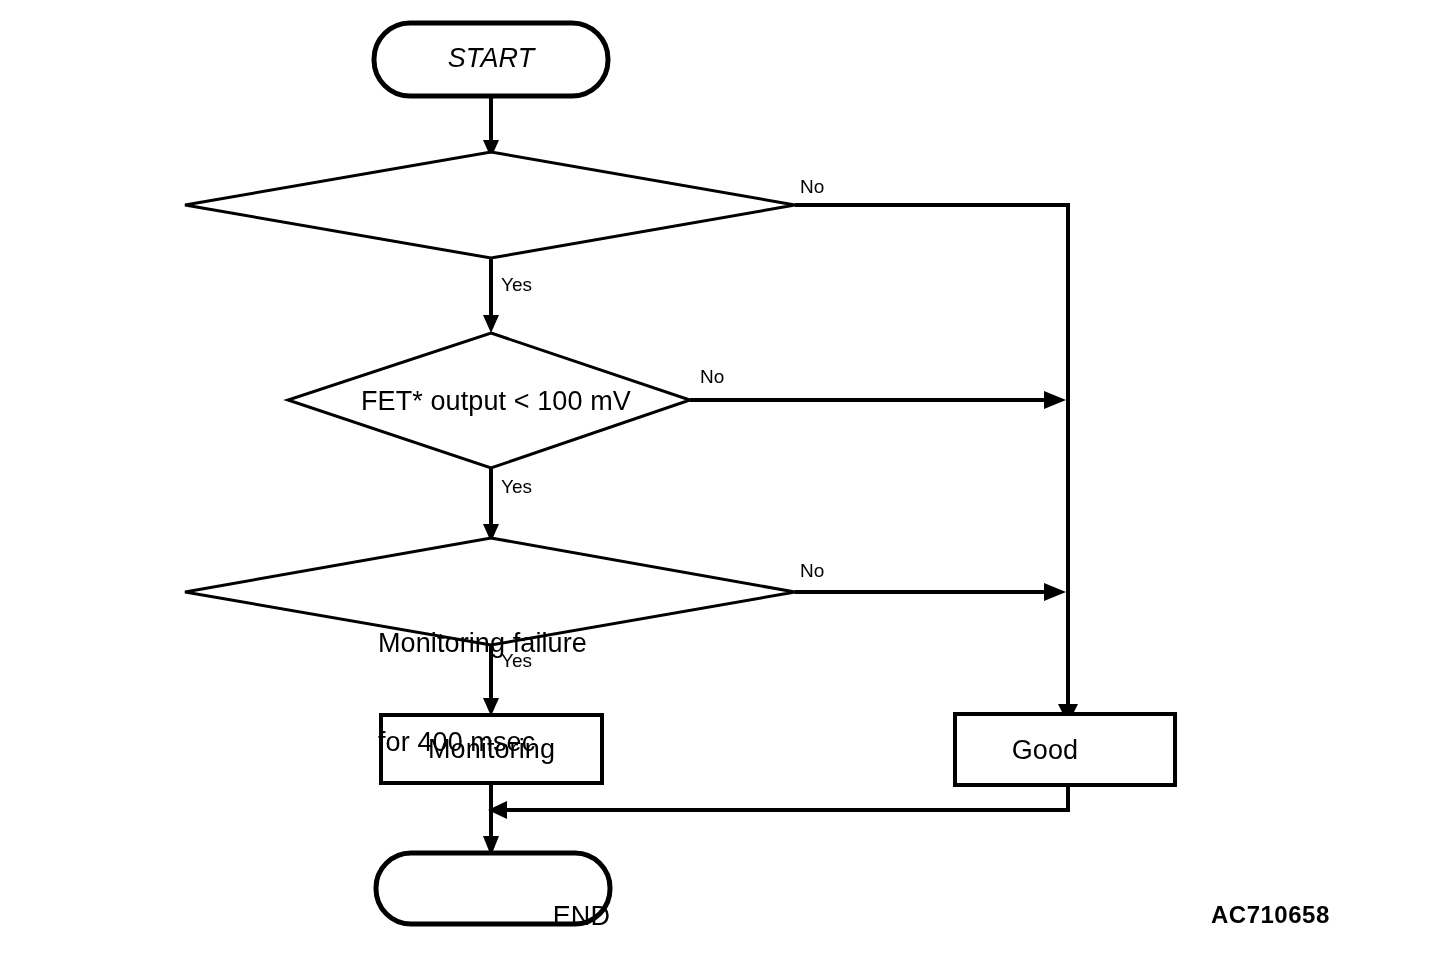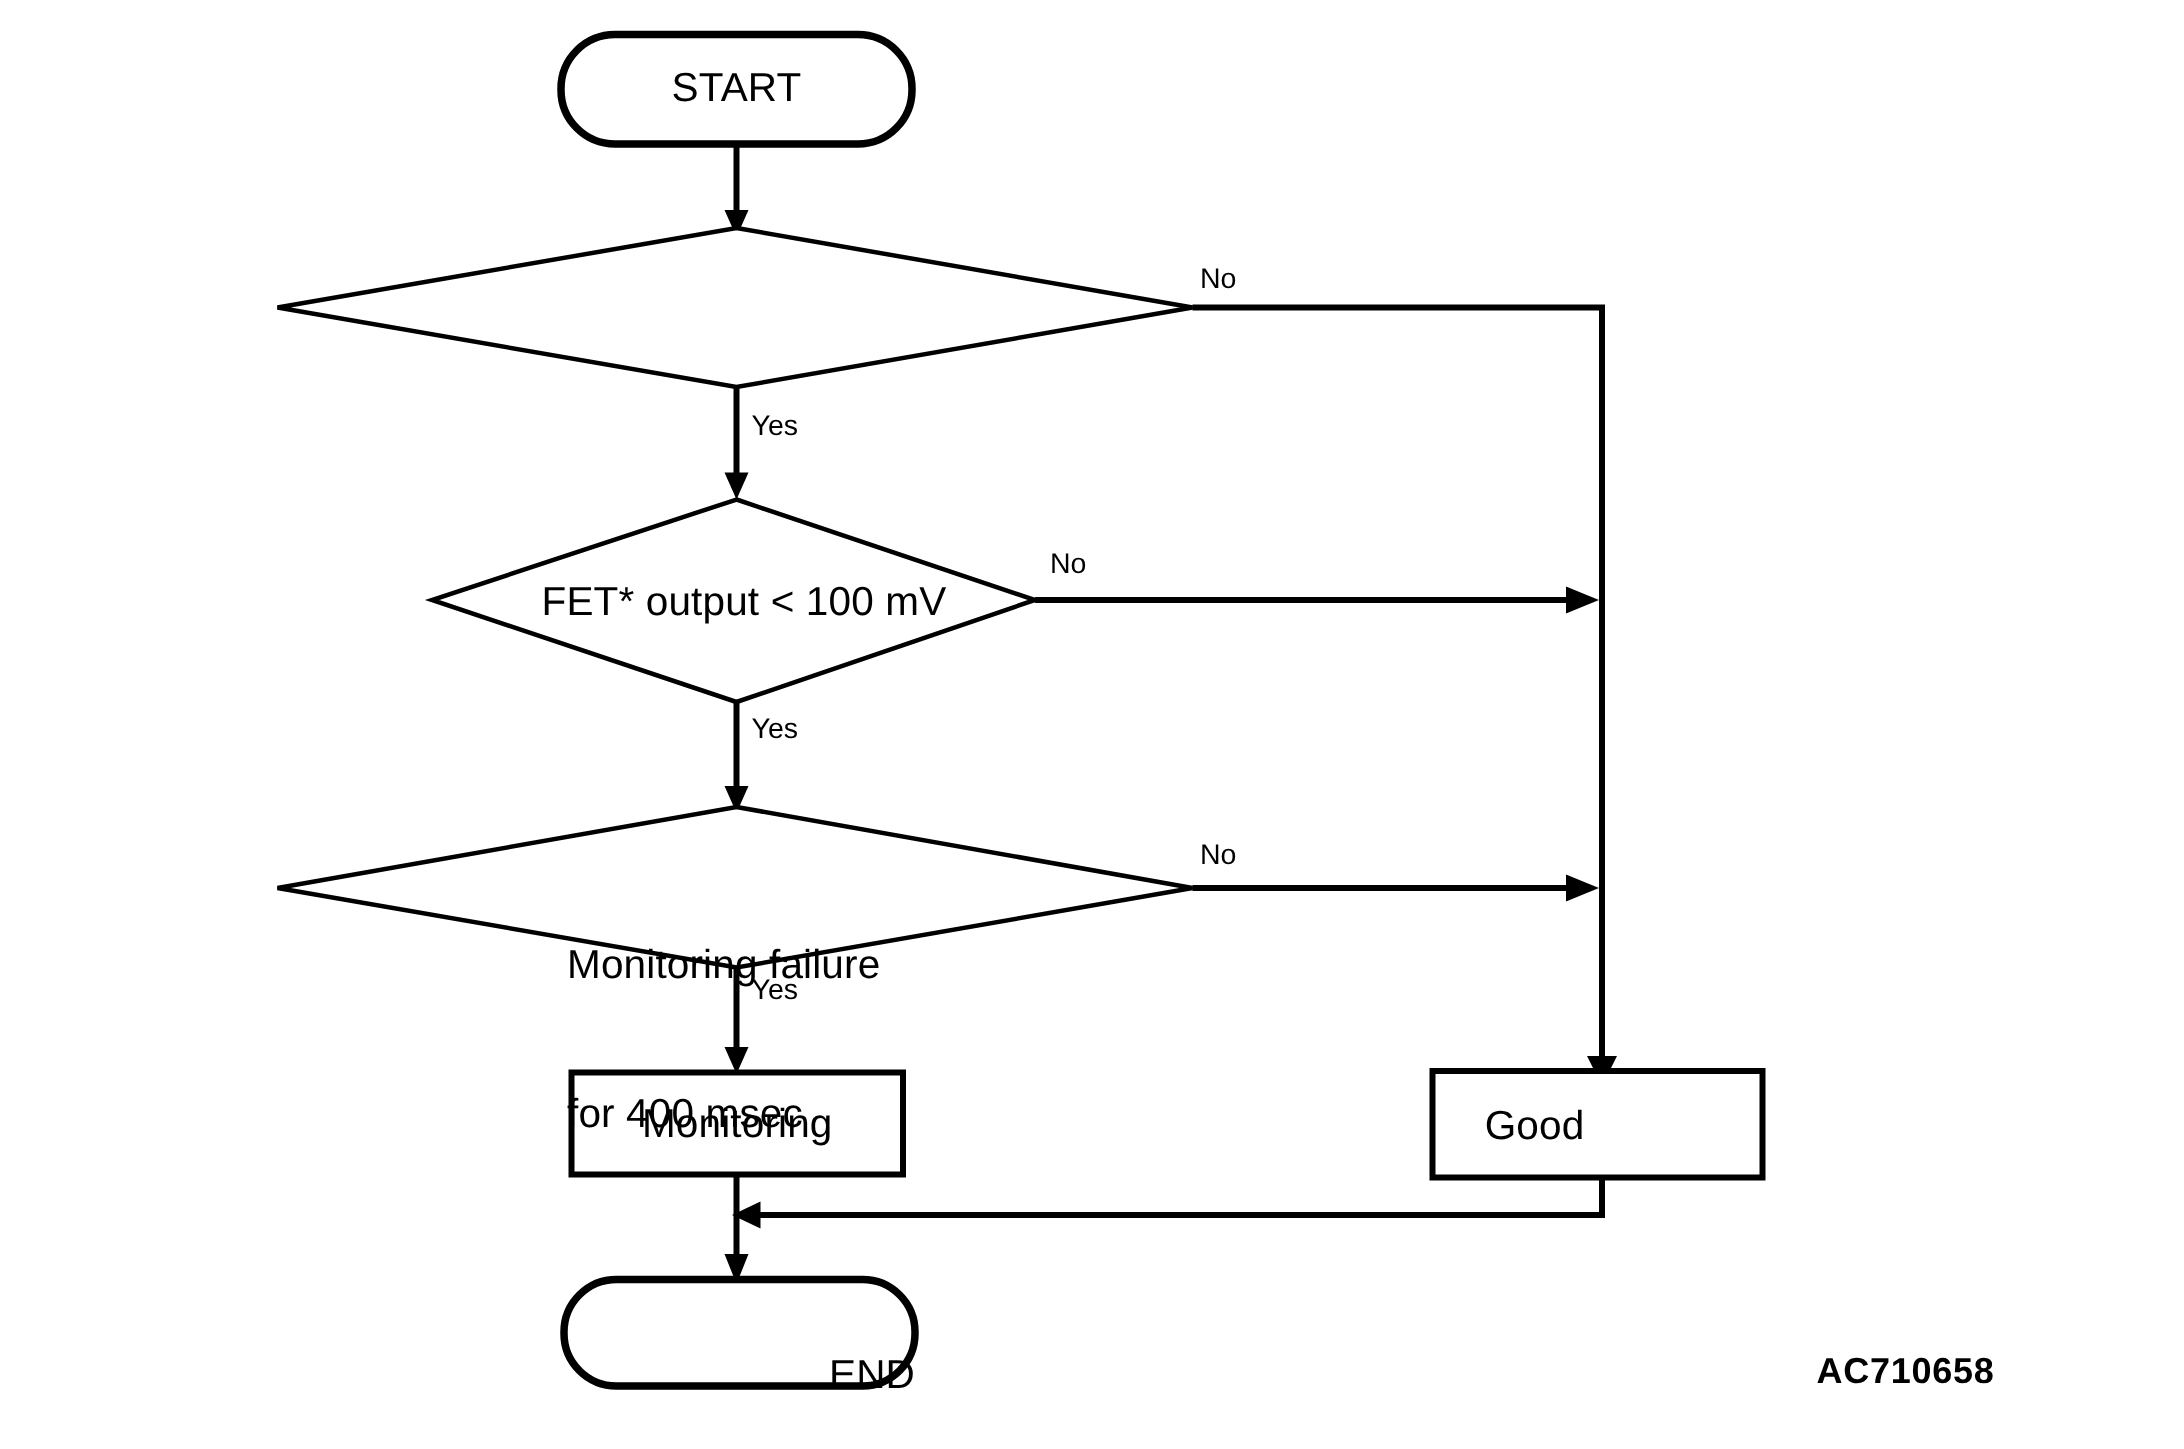--- a/index.html
+++ b/index.html
@@ -48,27 +48,27 @@
     white-space: nowrap;
   }
   .ref-code {
     position: absolute;
     font-size: 24px;
     font-weight: bold;
     letter-spacing: 0.5px;
     color: #000000;
     white-space: nowrap;
   }
-  .t-start   { left: 374px; top: 42px;  width: 234px; text-align: center; }
+  .t-start   { left: 374px; top: 42px;  width: 234px; text-align: center; font-style: italic; }
   .t-end     { left: 376px; top: 900px; width: 234px; text-align: right; }
   .t-dec1    { left: 340px; top: 189px; }
   .t-dec2    { left: 361px; top: 385px; }
   .t-dec3    { left: 378px; top: 561px; }
   .t-malf    { left: 381px; top: 733px; width: 221px; text-align: center; }
-  .t-good    { left: 913px; top: 734px; width: 220px; text-align: center; }
+  .t-good    { left: 935px; top: 734px; width: 220px; text-align: center; }
   .l-no1     { left: 800px; top: 173px; }
   .l-no2     { left: 700px; top: 363px; }
   .l-no3     { left: 800px; top: 557px; }
   .l-yes1    { left: 501px; top: 271px; }
   .l-yes2    { left: 501px; top: 473px; }
   .l-yes3    { left: 501px; top: 647px; }
   .n-fet     { left: 788px; top: 55px; }
   .c-ref     { left: 1211px; top: 901px; }
 </style>
 </head>

